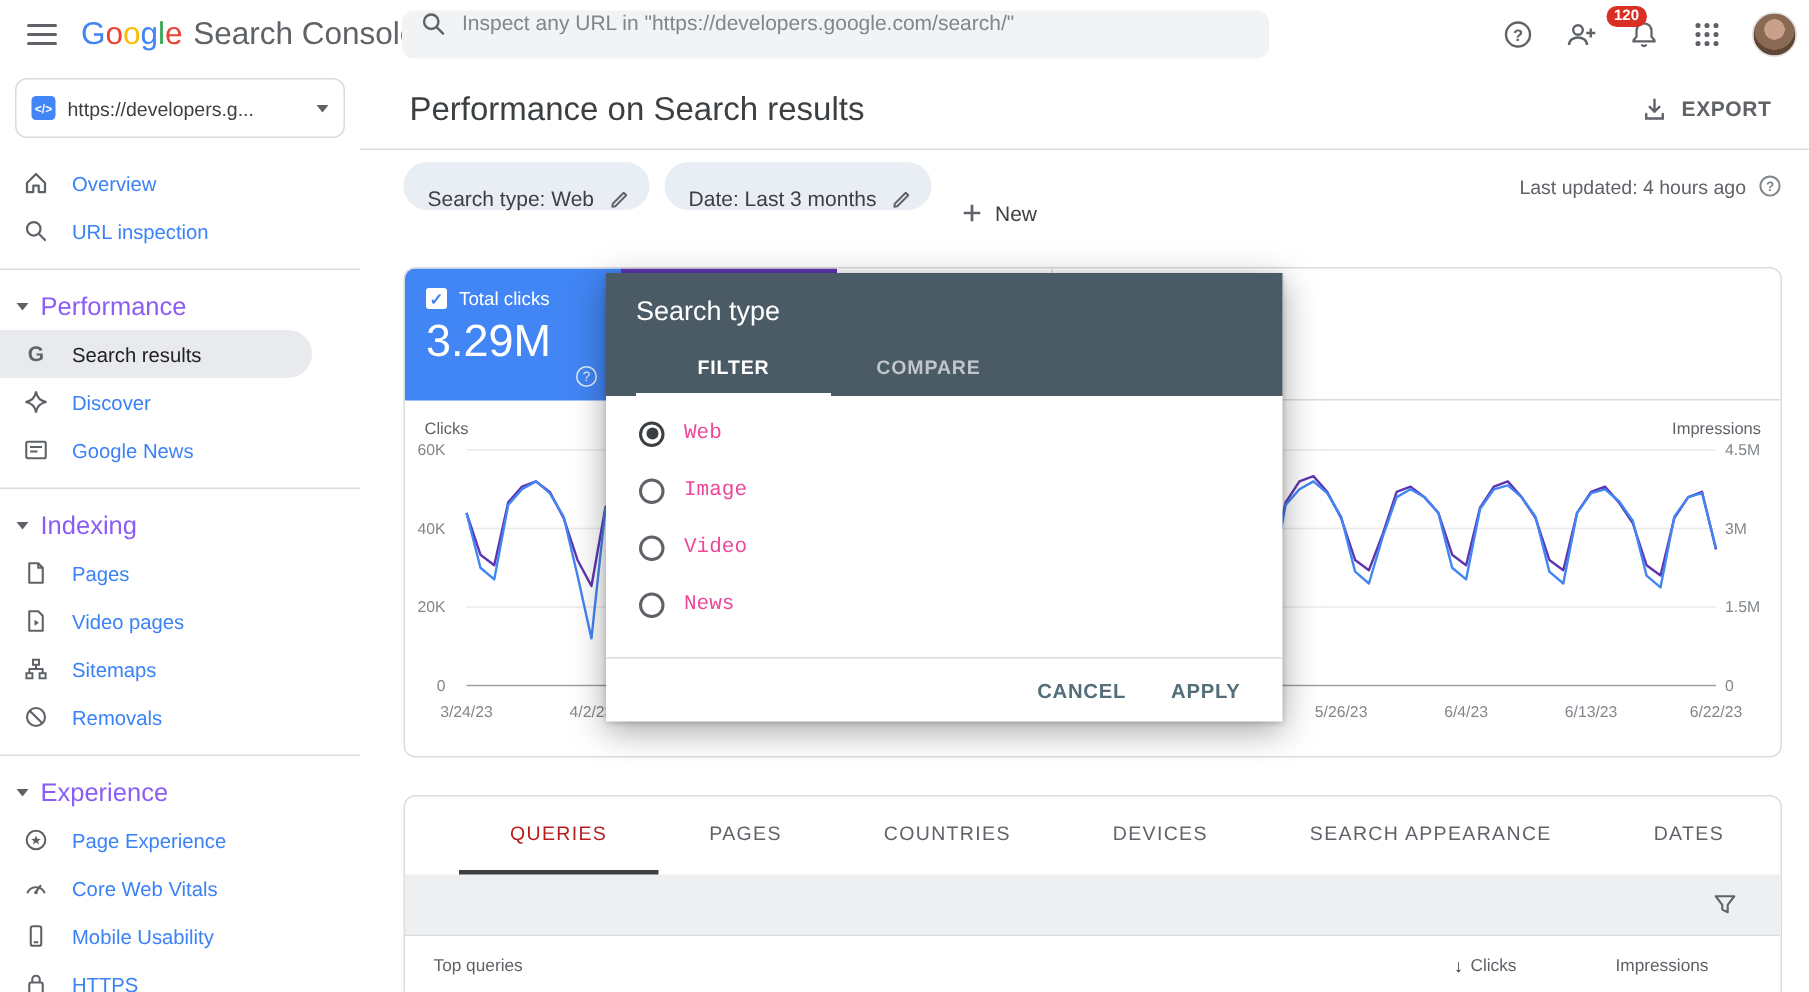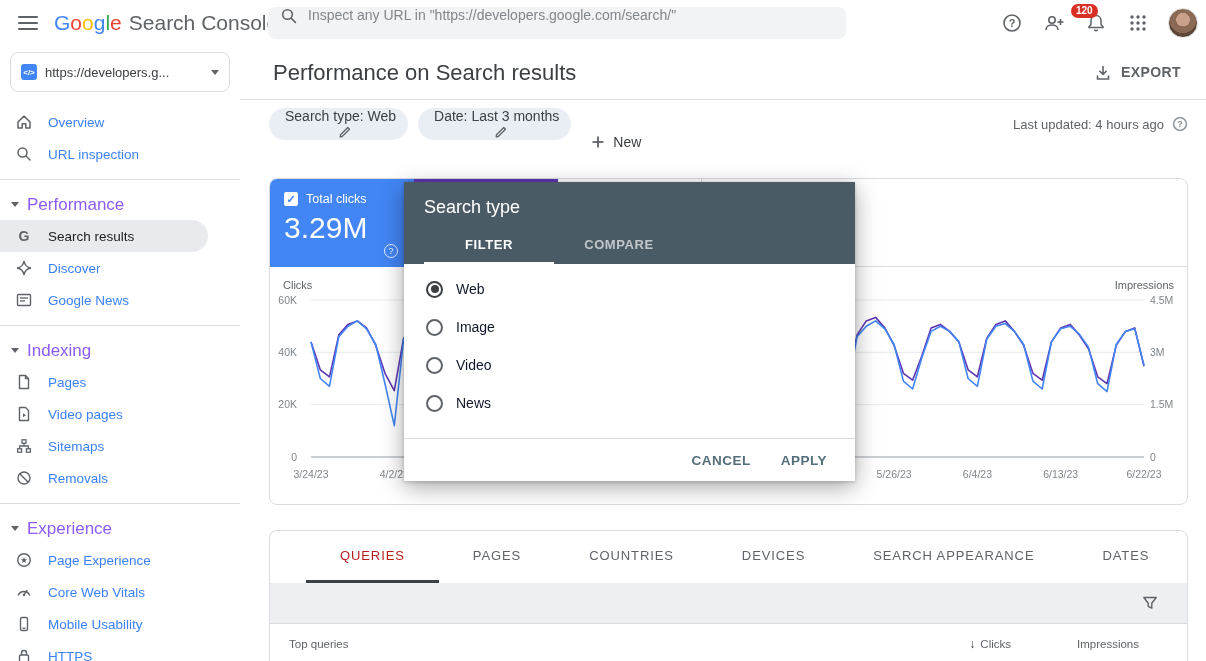--- a/index.html
+++ b/index.html
@@ -47,22 +47,22 @@
 
   
   .main { margin-left:240px; padding-top:46px; }
   .page-header { height:54px; border-bottom:1px solid #dadce0; display:flex; align-items:center;
     padding:0 25px 0 33px; }
   .page-title { font-size:22px; color:#3c4043; font-weight:400; flex:1; }
   .export-btn { display:flex; align-items:flex-start; gap:9px; cursor:pointer; color:#5f6368;
     font-size:14px; font-weight:bold; letter-spacing:.4px; }
 
   .filters-row { display:flex; align-items:center; padding:8px 18px 0 29px; height:40px; }
-  .chip { height:32px; background:#e8eef3; border-radius:16px; display:flex; align-items:center;
-    padding:0 12px 0 16px; margin-right:10px; cursor:pointer;flex-direction:column; }
+  .chip { height:32px; background:#e8eef3; border-radius:16px; display:flex; align-items:flex-end;
+    padding:0 12px 0 16px; margin-right:10px; cursor:pointer; }
   .chip .clabel { font-size:14px; color:#3c4043; }
   .chip .edit { margin-left:10px; display:flex; }
   .new-btn { display:flex; align-items:center; gap:6px; cursor:pointer; padding:0 8px;margin-top:36px; }
   .new-btn .clabel { font-size:14px; color:#3c4043; }
   .filters-spacer { flex:1; }
   .last-updated { display:flex; align-items:center; gap:8px; color:#5f6368; font-size:13px; }
 
   
   .card { margin:0 18px 0 29px; border:1px solid #dadce0; border-radius:8px; background:#fff; overflow:hidden; }
   .chart-card { margin-top:38px; }
@@ -109,21 +109,21 @@
   .dlg-tabs { display:flex; padding-left:20px; }
   .dlg-tab { width:130px; text-align:center; padding:9px 0 10px; font-size:13px; letter-spacing:.6px;
     color:rgba(255,255,255,.65); cursor:pointer; border-bottom:2px solid transparent; font-weight:bold; }
   .dlg-tab.active { color:#fff; border-bottom:2px solid #fff; }
   .dlg-body { flex:1; padding:6px 0; }
   .radio-row { height:38px; display:flex; align-items:center; padding-left:22px; gap:13px; cursor:pointer; }
   .radio { width:17px; height:17px; border-radius:50%; border:2px solid #5f6368; position:relative; }
   .radio.sel { border-color:#3c4043; }
   .radio.sel::after { content:""; position:absolute; left:2.5px; top:2.5px; width:8px; height:8px;
     border-radius:50%; background:#3c4043; }
-  .radio-label { font-size:14px; color:#0f172a; }
+  .radio-label { font-size:14px; color:#ec4899;font-family:Liberation Mono, monospace; }
   .dlg-foot { height:43px; border-top:1px solid #dadce0; display:flex; align-items:center;
     justify-content:flex-end; gap:30px; padding-right:28px; }
   .dlg-btn { font-size:13.5px; font-weight:bold; letter-spacing:.5px; color:#546e7a; cursor:pointer; }
 
   svg.ic { display:block; }
   text { font-family:"Liberation Sans",sans-serif; }
 </style>
 </head>
 <body>
 

